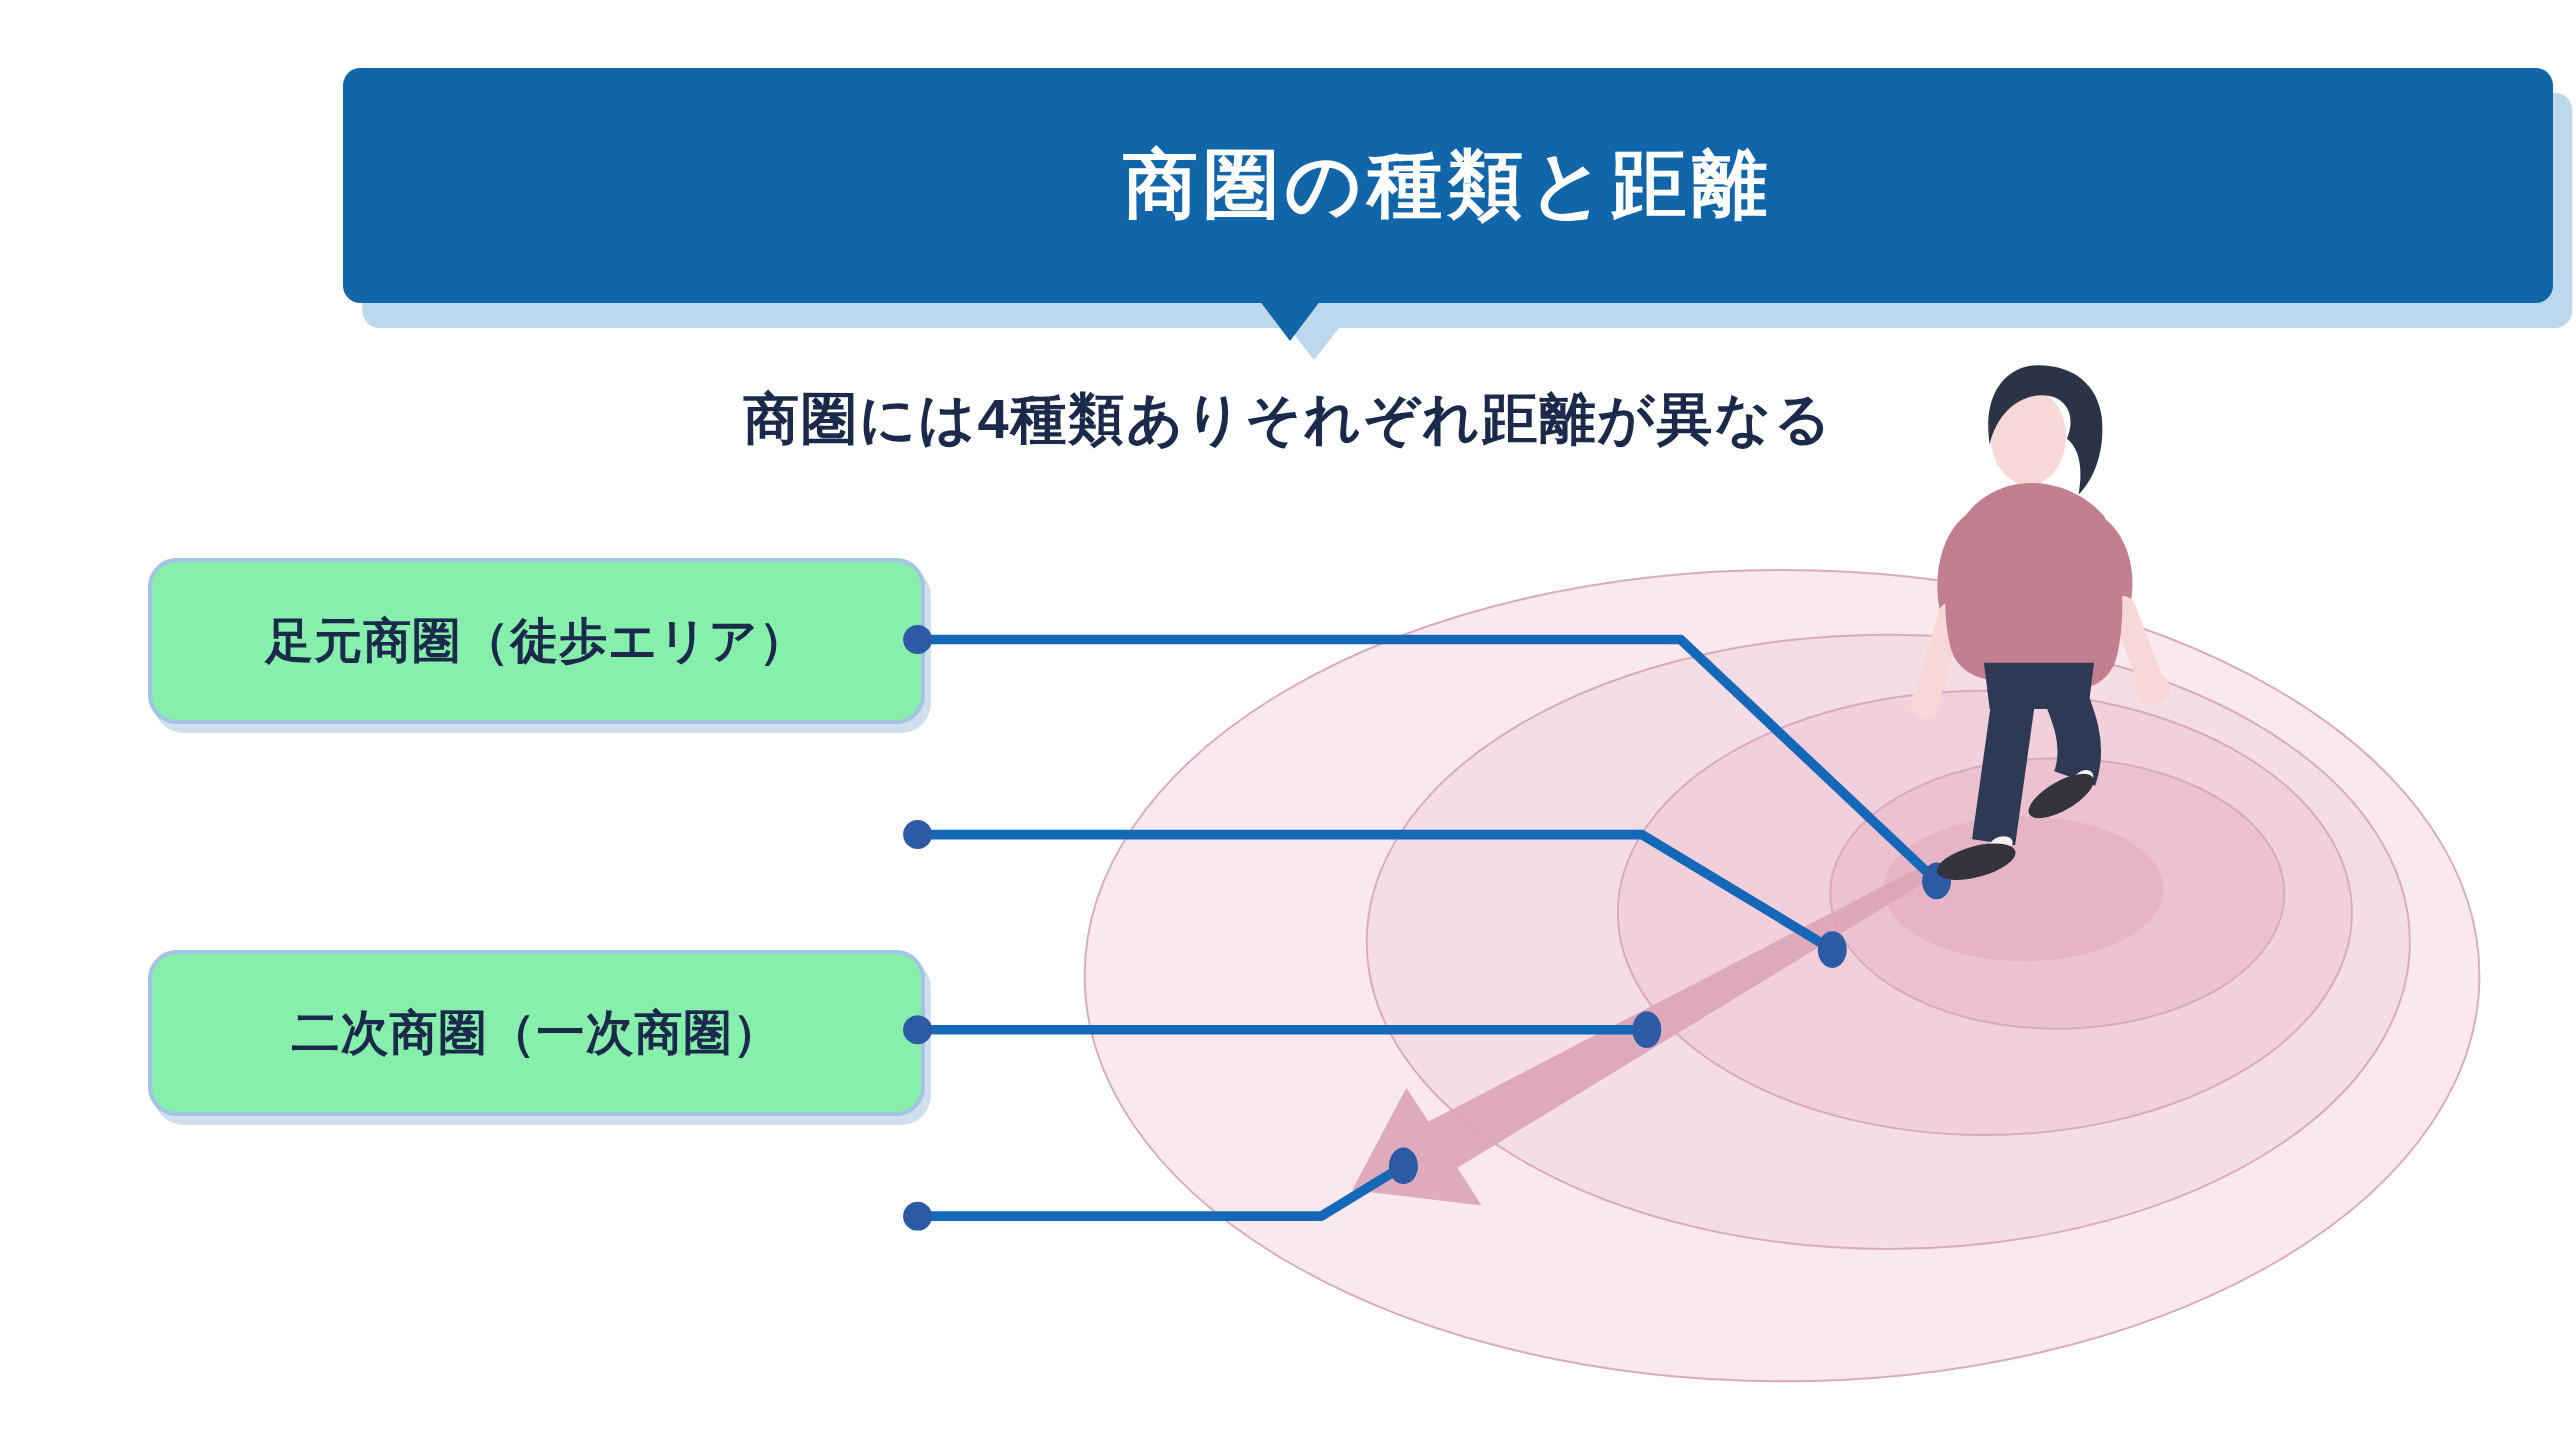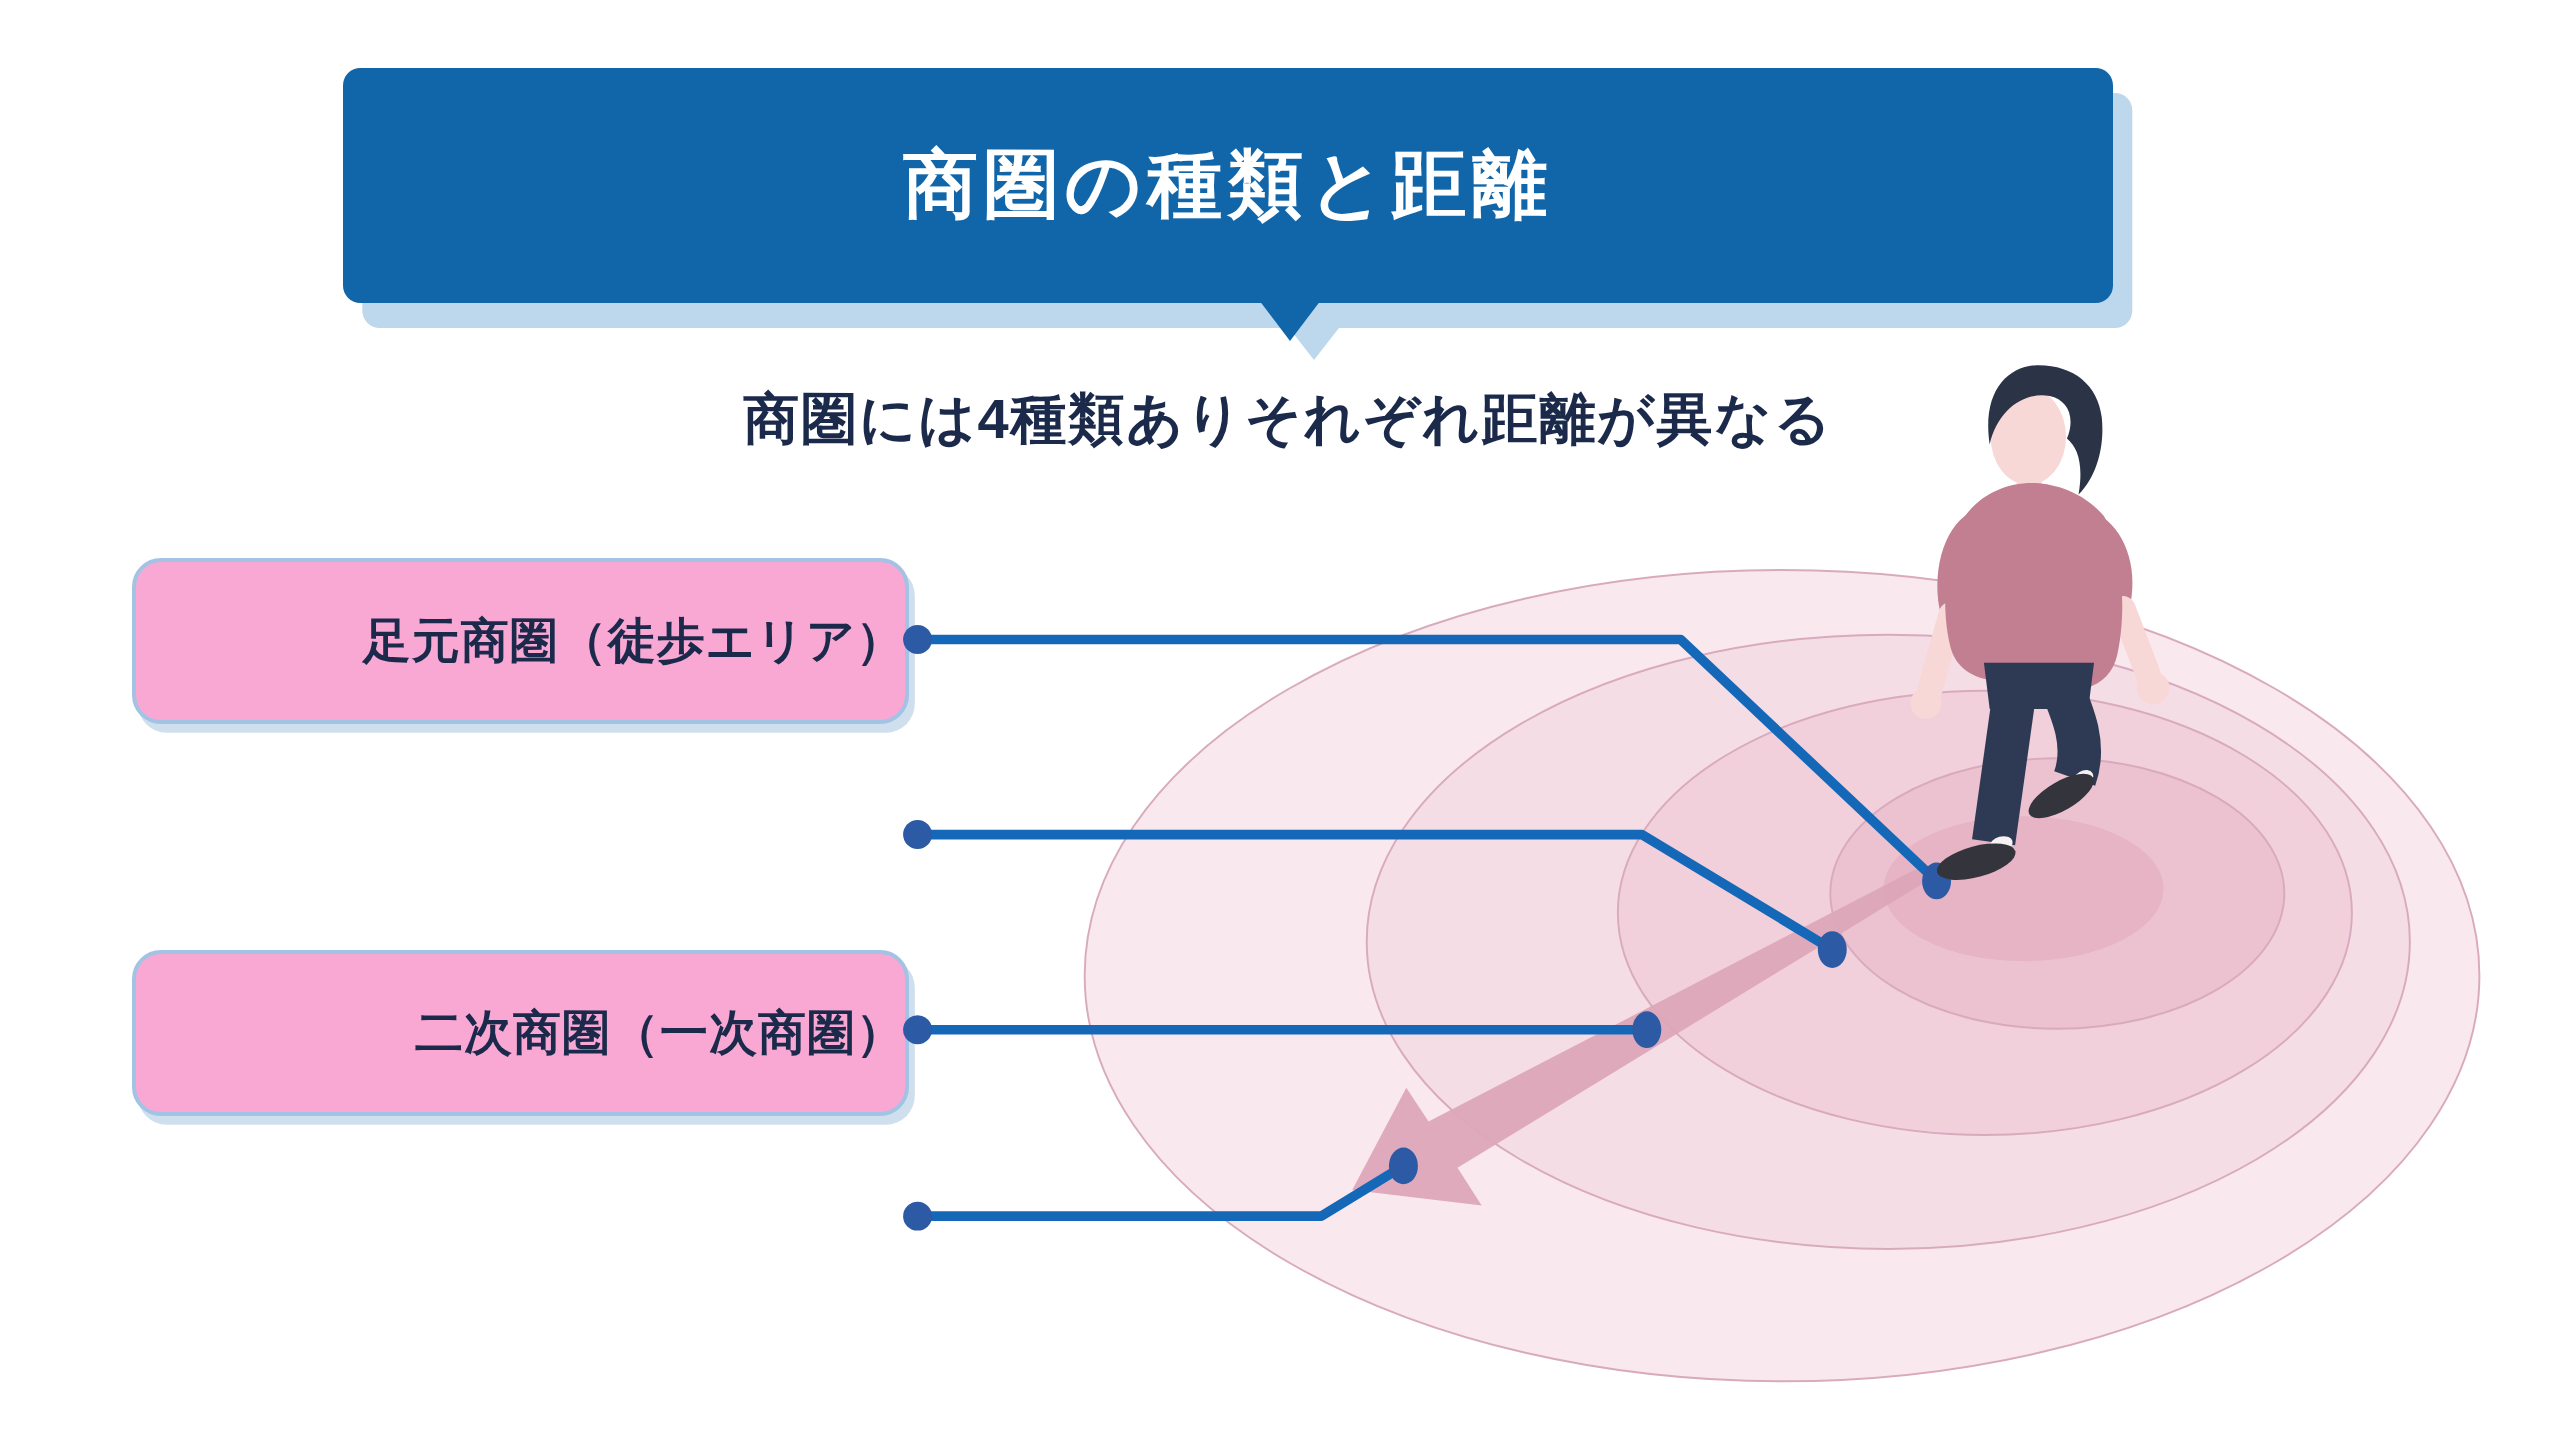--- a/index.html
+++ b/index.html
@@ -4,21 +4,21 @@
 <title>商圏の種類と距離</title>
 <style>
   html,body { margin:0; padding:0; background:#ffffff; }
   .stage {
     position:relative; width:2576px; height:1449px; overflow:hidden;
     background:#ffffff; font-family:"Liberation Sans", sans-serif;
   }
 
   
   .banner {
-    position:absolute; left:343px; top:68px; width:1770px; height:235px;
+    position:absolute; left:343px; top:68px; width:2210px; height:235px;
     background:var(--banner-blue); border-radius:17.4px;
     box-shadow:19.3px 25px 0 var(--banner-shadow);
     display:flex; align-items:center; justify-content:center; z-index:2;
   }
   .banner-title {
     color:var(--title-white); font-size:75px; font-weight:bold; letter-spacing:5.8px;
   }
   .pointer-shadow {
     position:absolute; left:1282px; top:319px; width:0; height:0; z-index:1;
     border-left:32px solid transparent; border-right:32px solid transparent;
@@ -32,24 +32,24 @@
 
   
   .subtitle {
     position:absolute; left:0; top:382px; width:2576px; text-align:center;
     font-size:56px; font-weight:bold; color:var(--text-navy); letter-spacing:1.9px;
     z-index:2;
   }
 
   
   .label-box {
-    position:absolute; left:132px; width:769px; height:158px;
-    background:#f9a8d4; border:4.8px solid var(--box-border); border-radius:29px;
+    position:absolute; left:148px; width:769px; height:158px;
+    background:#86efac; border:4.8px solid var(--box-border); border-radius:29px;
     box-shadow:5.8px 8.7px 0 var(--box-shadow);
-    display:flex; align-items:center; justify-content:flex-end; z-index:2;
+    display:flex; align-items:center; justify-content:center; z-index:2;
   }
   .label-box.b1 { top:558px; }
   .label-box.b2 { top:756px; }
   .label-box.b3 { top:950px; }
   .label-box.b4 { top:1137px; }
   .label-text {
     font-size:48px; font-weight:bold; color:var(--text-navy); letter-spacing:1px;
   }
 
   

